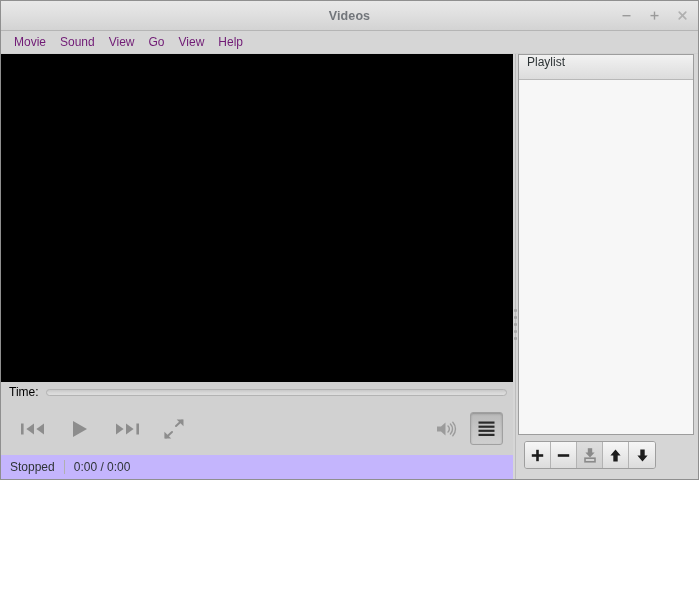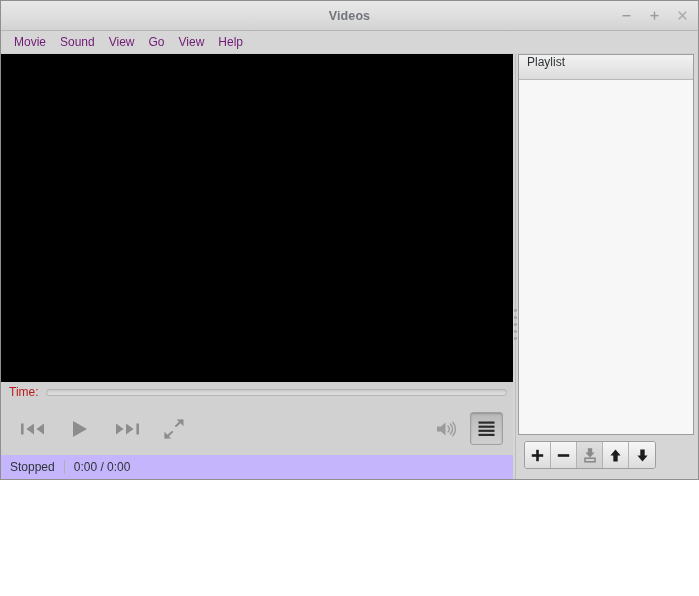--- a/index.html
+++ b/index.html
@@ -121,21 +121,21 @@
   }
   .time-row {
     height: 20px;
     display: flex;
     align-items: center;
     padding: 0 6px 0 8px;
     gap: 7px;
   }
   .time-label {
     font-size: 12px;
-    color: #b91c1c;
+    color: #000000;
     user-select: none;
     white-space: nowrap;
   }
   .seek-slider {
     flex: 1 1 auto;
     height: 9px;
     position: relative;
     cursor: default;
   }
   .seek-track {

